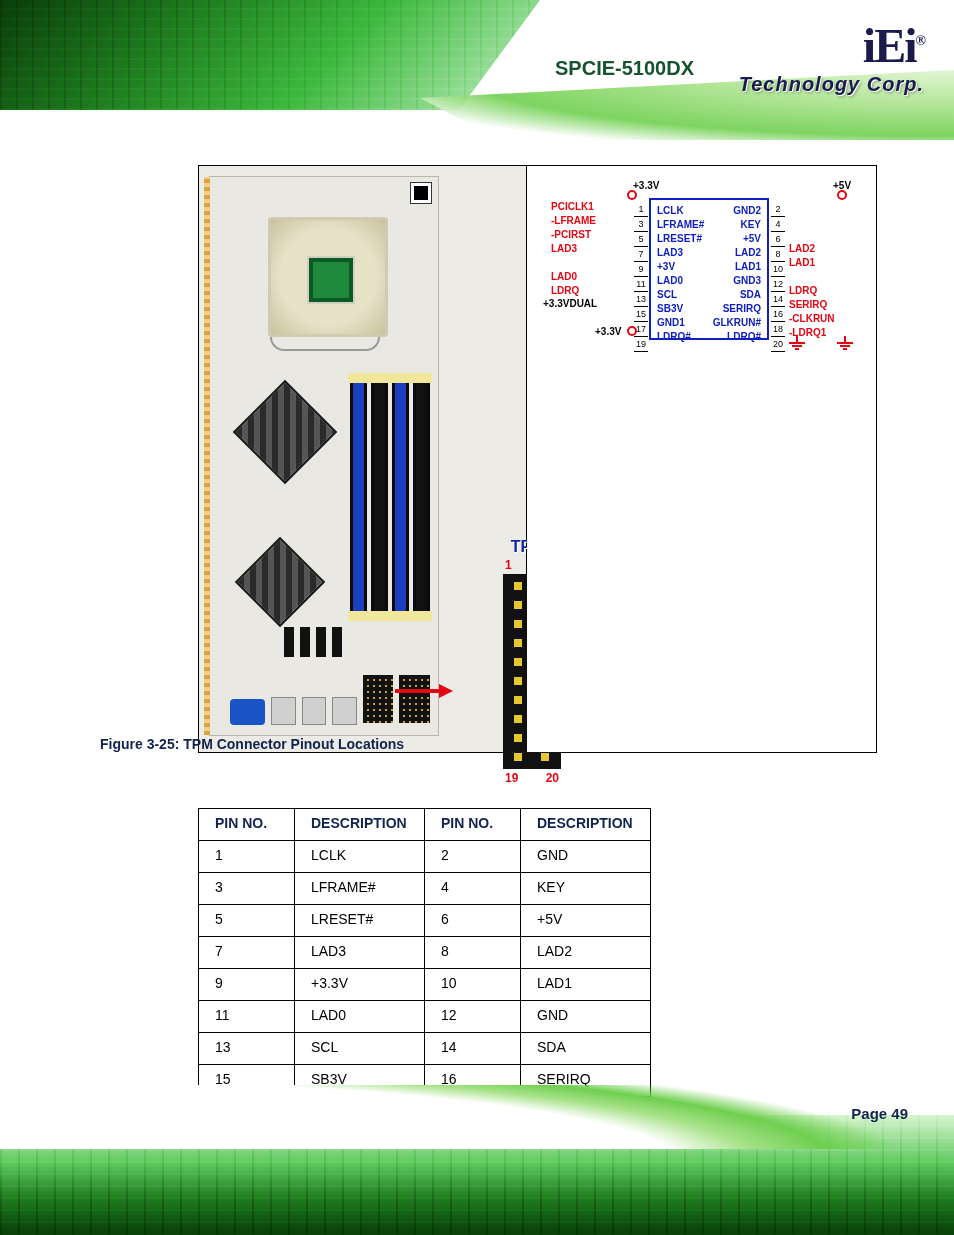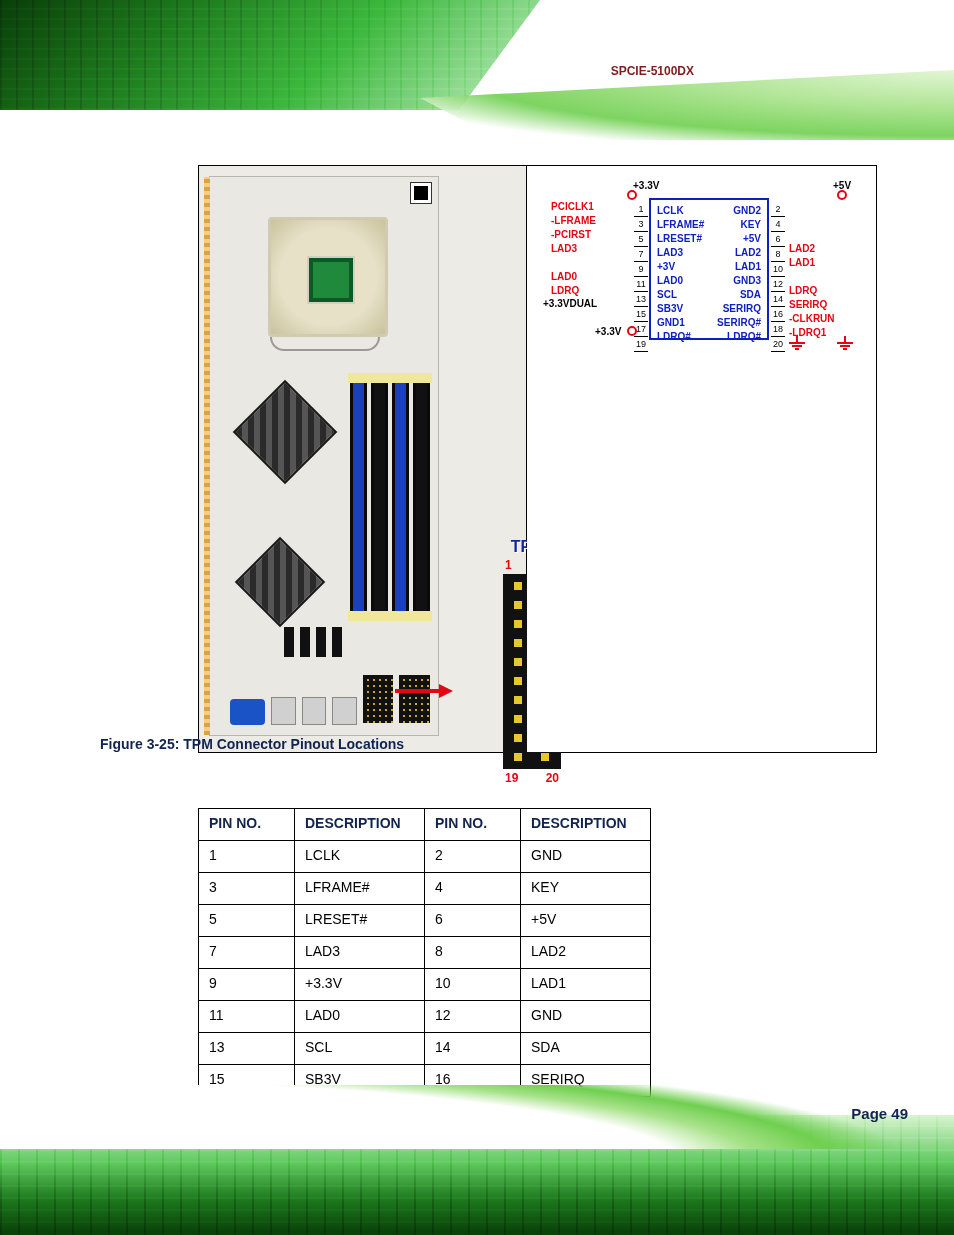--- a/index.html
+++ b/index.html
@@ -59,23 +59,23 @@
   .logo-iei .rmark{ font-size:14px; vertical-align:super; }
   .logo-tc{
     font-family: Arial, sans-serif;
     font-size:20px; font-weight:bold; font-style:italic;
     color:#1a1a4d;
     text-shadow: 1px 1px 0 #fff, 2px 2px 3px rgba(0,0,0,.3);
     letter-spacing:1px;
   }
   .product-title{
     position:absolute;
-    top:64px; right:260px;
-    font-size:12px; font-weight:bold;
-    color:#7f1d1d;
+    top:57px; right:260px;
+    font-size:20px; font-weight:bold;
+    color:#14532d;
   }
 
   
   .fig-box{
     position:absolute;
     top:165px; left:198px;
     width:679px; height:588px;
     border:1px solid #000;
     display:flex;
     background:#fff;
@@ -242,21 +242,21 @@
   }
   .tbl{
     position:absolute;
     top:808px; left:198px;
     border-collapse:collapse;
     font-size:14px;
     color:#000;
   }
   .tbl th, .tbl td{
     border:1px solid #000;
-    padding:6px 10px;
+    padding:6px 16px;
     text-align:left;
     vertical-align:top;
     height:32px;
   }
   .tbl th{
     background:#fff;
     color:#11244f;
     font-weight:bold;
   }
   .tbl .col-pin{ width:96px; }
@@ -287,20 +287,26 @@
     position:absolute; right:46px; top:20px;
     font-size:15px; font-weight:bold; color:#11244f;
   }
 </style>
 </head>
 <body>
 
 <div class="header-band">
   <div class="header-green-left"></div>
   <div class="header-swoosh"></div>
+  <div class="logo-block">
+    <div class="logo-iei">
+      <span>iEi</span><span class="rmark">®</span>
+    </div>
+    <div class="logo-tc">Technology Corp.</div>
+  </div>
   <div class="product-title">SPCIE-5100DX</div>
 </div>
 
 <div class="fig-box">
 
   <div class="fig-left">
     <div class="board">
       <div class="edge-gold-left"></div>
       <div class="pwr4"></div>
       <div class="cpu-socket">
@@ -410,21 +416,21 @@
           </div>
         <div class="chip-col right" id="chipR">
             <div>GND2</div>
             <div>KEY</div>
             <div>+5V</div>
             <div>LAD2</div>
             <div>LAD1</div>
             <div>GND3</div>
             <div>SDA</div>
             <div>SERIRQ</div>
-            <div>SERIRQ#</div>
+            <div>GLKRUN#</div>
             <div>LDRQ#</div>
           </div>
       </div>
       <div class="num-col nl" id="numL">
           <span>1</span>
           <span>3</span>
           <span>5</span>
           <span>7</span>
           <span>9</span>
           <span>11</span>

